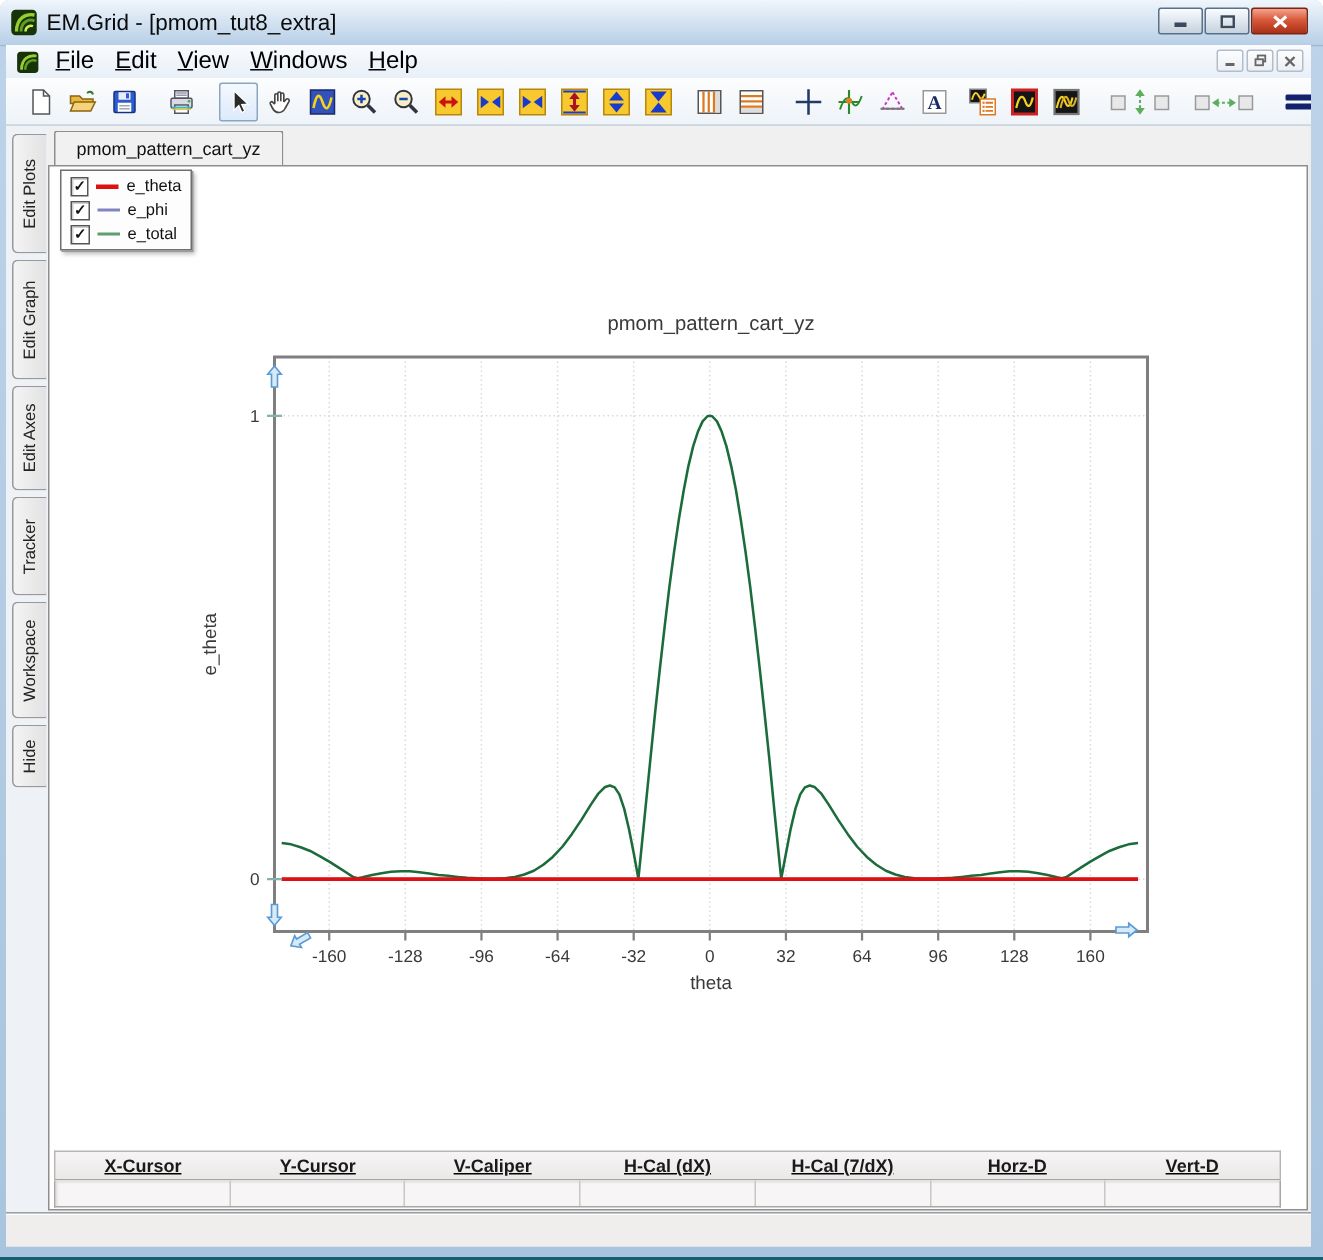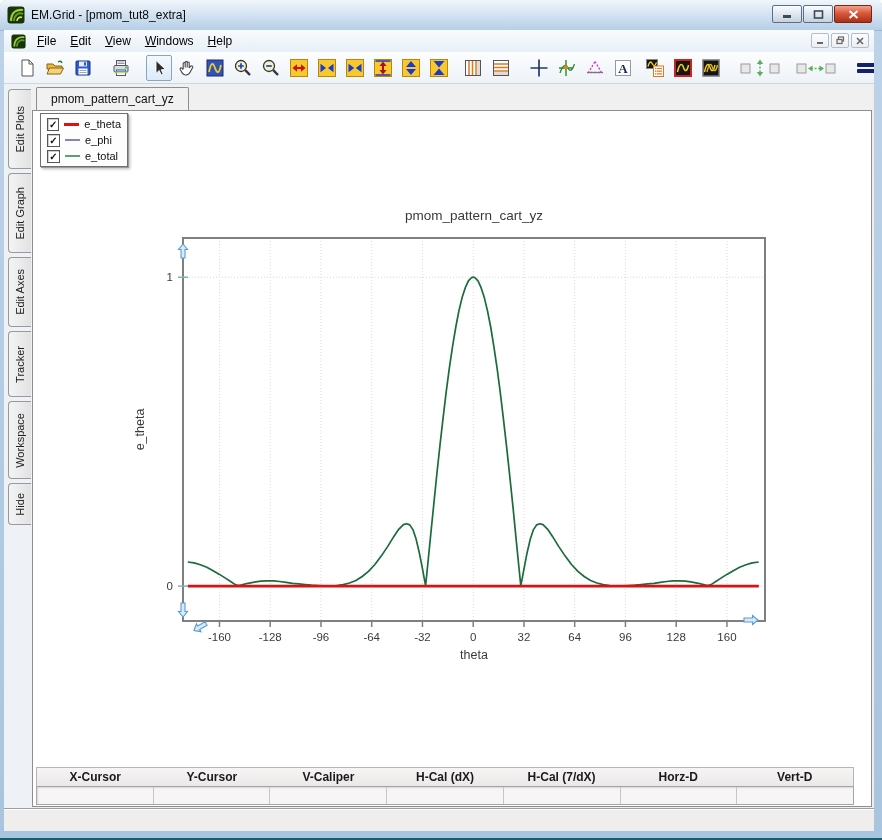--- a/index.html
+++ b/index.html
@@ -5,33 +5,33 @@
   html,body{margin:0;padding:0;width:882px;height:840px;overflow:hidden;
     font-family:"Liberation Sans",sans-serif;-webkit-font-smoothing:antialiased;}
   .win{position:absolute;inset:0;background:linear-gradient(#bdd3e9,#a9c4de);border-radius:6px 6px 0 0;}
   .bottom-edge{position:absolute;left:0;right:0;bottom:0;height:2px;background:#13616e;}
 
   
   .titlebar{position:absolute;left:0;top:0;right:0;height:30px;border-radius:6px 6px 0 0;
     background:linear-gradient(#f0f6fc,#d6e4f2 45%,#b7cfe6);display:flex;align-items:center;
     border-bottom:1px solid #9fb8d0;}
   .app-icon{margin-left:7px;width:18px;height:18px;}
-  .caption{margin-left:6px;font-size:12px;color:#0a0a0a;}
+  .caption{margin-left:6px;font-size:15px;color:#0a0a0a;}
   .win-controls{position:absolute;right:10px;top:5px;display:flex;}
   .wbtn{width:30px;height:18px;margin-left:1px;border:1px solid #5a7086;border-radius:2px;
     background:linear-gradient(#fafcfd,#e2e9f1 45%,#c6d2de);display:flex;align-items:center;justify-content:center;
     color:#333;padding:0;}
   .wbtn.close{width:38px;background:linear-gradient(#f3a38f,#d9593a 45%,#aa3018);border-color:#7c2410;color:#fff;}
   .wbtn svg{display:block;}
 
   
   .menubar{position:absolute;left:4px;right:8px;top:30px;height:22px;
     background:linear-gradient(#f9fbfe,#e8eff7);border-bottom:1px solid #ccd8e4;display:flex;align-items:center;}
   .mdi-icon{width:15px;height:15px;margin:0 4px 0 7px;}
-  .menu-item{font-size:12px;color:#000;padding:2px 7px;cursor:default;}
+  .menu-item{font-size:16px;color:#000;padding:2px 7px;cursor:default;}
   .menu-item u{text-decoration:underline;}
   .mdi-controls{position:absolute;right:5px;top:3px;display:flex;gap:2px;}
   .mbtn{width:18px;height:15px;border:1px solid #b3bdc9;border-radius:2px;padding:0;
     background:linear-gradient(#fdfdfe,#ebeff3);color:#555;display:flex;align-items:center;justify-content:center;}
 
   
   .toolbar{position:absolute;left:4px;right:8px;top:52px;height:31px;
     background:linear-gradient(#fcfdfe,#eef3f8);border-bottom:1px solid #cdd5df;
     display:flex;align-items:center;padding-left:10px;overflow:hidden;}
   .tb{width:26px;height:26px;margin-right:2px;border:1px solid transparent;background:none;padding:1px;
@@ -59,21 +59,21 @@
   .lrow{display:flex;align-items:center;height:16px;padding:0 6px;gap:5px;}
   .cb{width:11px;height:11px;border:1px solid #555;background:#fff;box-shadow:inset 1px 1px 0 #cfcfcf;
     font-size:10px;line-height:9px;font-weight:bold;color:#111;display:flex;align-items:center;justify-content:center;}
   .sw{width:15px;flex:0 0 15px;}
   .llab{font-size:11px;color:#111;}
 
   .plot-wrap{position:absolute;left:126px;top:116px;width:650px;height:470px;}
 
   
   .readout{position:absolute;left:32px;width:818px;top:683px;}
-  .rhead{display:flex;height:18px;background:linear-gradient(#f6f4f4,#ebe8e8);border:1px solid #b7b4b4;border-bottom:1px solid #a5a2a2;}
+  .rhead{display:flex;height:18px;background:linear-gradient(#f6f4f4,#ebe8e8);border:1px solid #b7b4b4;border-bottom:1px solid #a5a2a2;text-decoration:underline;}
   .rh-cell{flex:1;font-size:12px;font-weight:bold;color:#1a1a1a;display:flex;align-items:center;justify-content:center;}
   .rvals{display:flex;height:17px;background:#f7f5f5;border:1px solid #a9a6a6;border-top:none;box-shadow:inset 1px 1px 2px rgba(0,0,0,.12);}
   .rv-cell{flex:1;border-right:1px solid #c9c6c6;}
   .rv-cell:last-child{border-right:none;}
 
   .statusbar{position:absolute;left:0;right:0;bottom:0;height:22px;background:#f0eded;
     border-top:1px solid #98a0a8;box-shadow:inset 0 1px 0 #fff;}
 </style>
 </head>
 <body>

